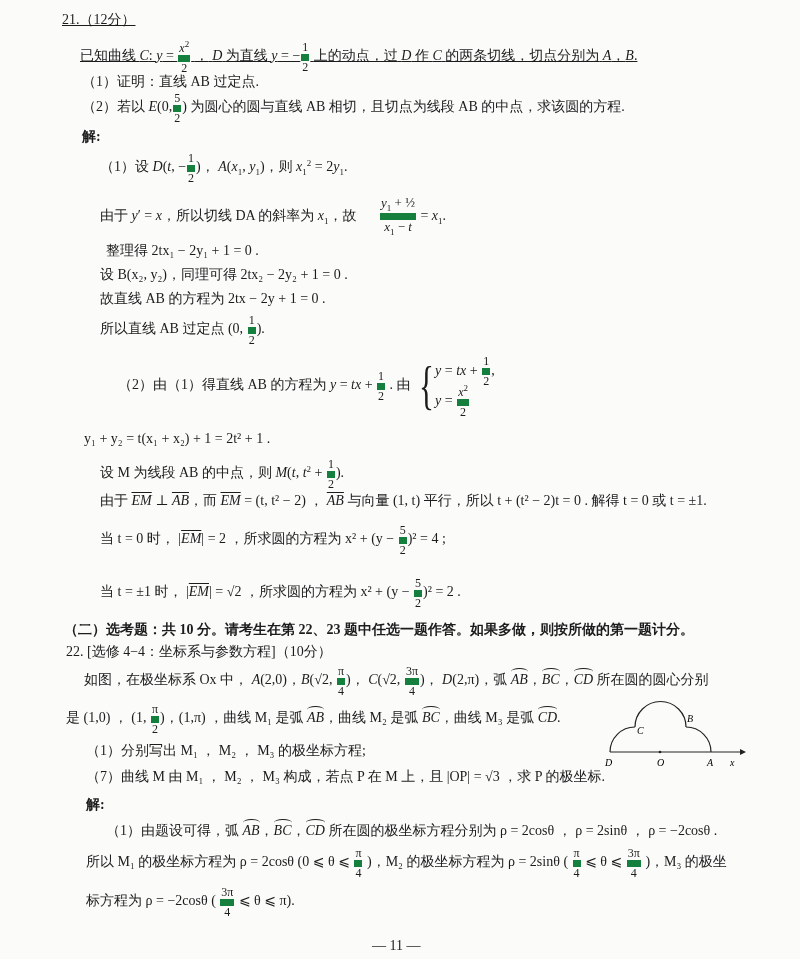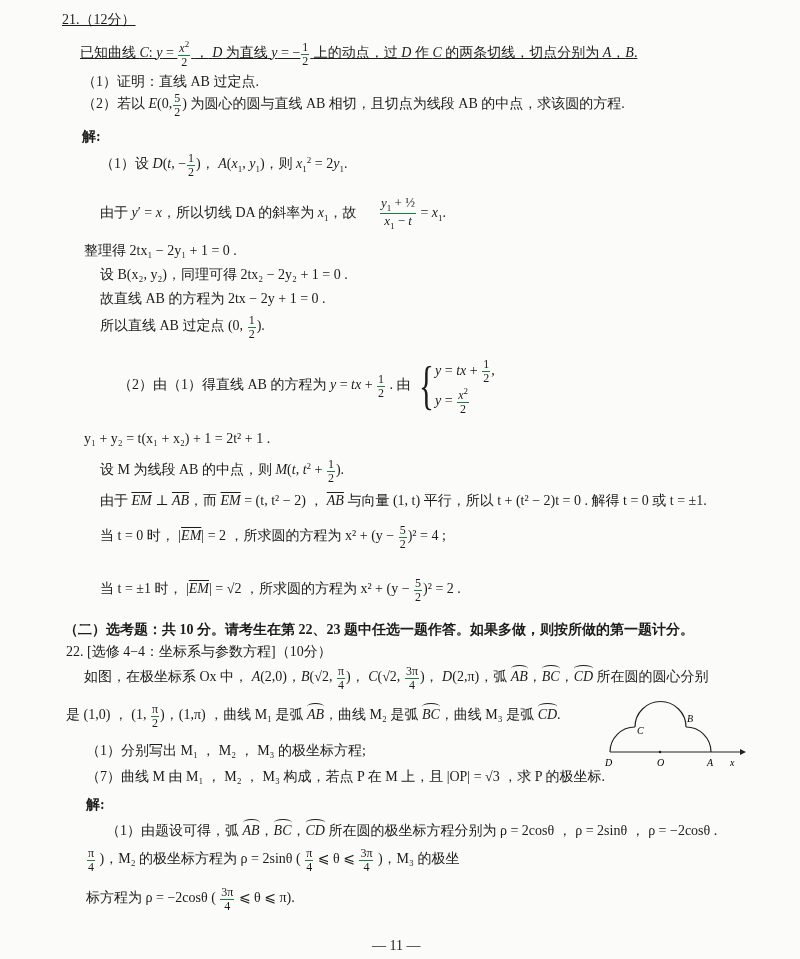--- a/index.html
+++ b/index.html
@@ -3,21 +3,21 @@
 <meta charset="utf-8">
 <style>
   html, body { margin:0; padding:0; }
   body {
     width:800px; height:959px; background:#fbfbfa; position:relative; overflow:hidden;
     font-family:"Liberation Serif","DejaVu Serif",serif; color:#1c1c1c; font-size:14px;
   }
   .line { position:absolute; white-space:nowrap; line-height:1; }
   .m { font-style:italic; }
   .frac { display:inline-block; vertical-align:middle; text-align:center; font-size:12px; line-height:1.05; margin:0 1px; }
-  .frac .n { display:block; border-bottom:1px solid #15803d; padding:0 1px; }
+  .frac .n { display:block; border-bottom:7px solid #15803d; padding:0 1px; }
   .frac .d { display:block; padding:0 1px; }
   .frac.big { font-size:13px;margin-left:20px; }
   sub, sup { font-size:9px; }
   .arc { display:inline-block; position:relative; font-style:italic; padding-top:4px; }
   .arc::before { content:""; position:absolute; left:0; right:0; top:-1px; height:6px; border-top:1px solid #1c1c1c; border-radius:50% 50% 0 0; }
   .vec { text-decoration:overline; font-style:italic; }
   .bold { font-weight:bold; }
   .brace { display:inline-block; vertical-align:middle; font-size:52px; line-height:1; transform:scaleX(0.6); margin-right:-4px; }
   .sys { display:inline-block; vertical-align:middle; line-height:1.2; }
   .sys div { height:30px; display:flex; align-items:center; }
@@ -55,21 +55,21 @@
   <span class="m">x</span><sub>1</sub><sup>2</sup> = 2<span class="m">y</span><sub>1</sub>.
 </div>
 
 <div class="line" style="left:100px;top:196px;">
   <span>由于</span>
   <span class="m">y</span>′ = <span class="m">x</span><span>，所以切线 DA 的斜率为</span>
   <span class="m">x</span><sub>1</sub><span>，故</span>
   <span class="frac big"><span class="n"><span class="m">y</span><sub>1</sub> + ½</span><span class="d"><span class="m">x</span><sub>1</sub> − <span class="m">t</span></span></span> = <span class="m">x</span><sub>1</sub>.
 </div>
 
-<div class="line" style="left:84px;top:244px;">整理得 2tx₁ − 2y₁ + 1 = 0 .</div>
+<div class="line" style="left:106px;top:244px;">整理得 2tx₁ − 2y₁ + 1 = 0 .</div>
 <div class="line" style="left:100px;top:268px;">设 B(x₂, y₂)，同理可得 2tx₂ − 2y₂ + 1 = 0 .</div>
 <div class="line" style="left:100px;top:292px;">故直线 AB 的方程为 2tx − 2y + 1 = 0 .</div>
 
 <div class="line" style="left:100px;top:314px;">
   <span>所以直线 AB 过定点</span> (0, <span class="frac"><span class="n">1</span><span class="d">2</span></span>).
 </div>
 
 <div class="line" style="left:118px;top:356px;">
   <span>（2）由（1）得直线 AB 的方程为</span>
   <span class="m">y</span> = <span class="m">tx</span> + <span class="frac"><span class="n">1</span><span class="d">2</span></span> .
@@ -137,20 +137,21 @@
 
 <div class="line bold" style="left:86px;top:798px;">解:</div>
 
 <div class="line" style="left:106px;top:820px;">
   <span>（1）由题设可得，弧</span>
   <span class="arc">AB</span>，<span class="arc">BC</span>，<span class="arc">CD</span>
   <span>所在圆的极坐标方程分别为 ρ = 2cosθ ， ρ = 2sinθ ， ρ = −2cosθ .</span>
 </div>
 
 <div class="line" style="left:86px;top:847px;">
+  <span>所以 M₁ 的极坐标方程为 ρ = 2cosθ (0 ⩽ θ ⩽</span>
   <span class="frac"><span class="n">π</span><span class="d">4</span></span>
   <span>)，M₂ 的极坐标方程为 ρ = 2sinθ (</span>
   <span class="frac"><span class="n">π</span><span class="d">4</span></span>
   <span>⩽ θ ⩽</span>
   <span class="frac"><span class="n">3π</span><span class="d">4</span></span>
   <span>)，M₃ 的极坐</span>
 </div>
 
 <div class="line" style="left:86px;top:886px;">
   <span>标方程为 ρ = −2cosθ (</span>

